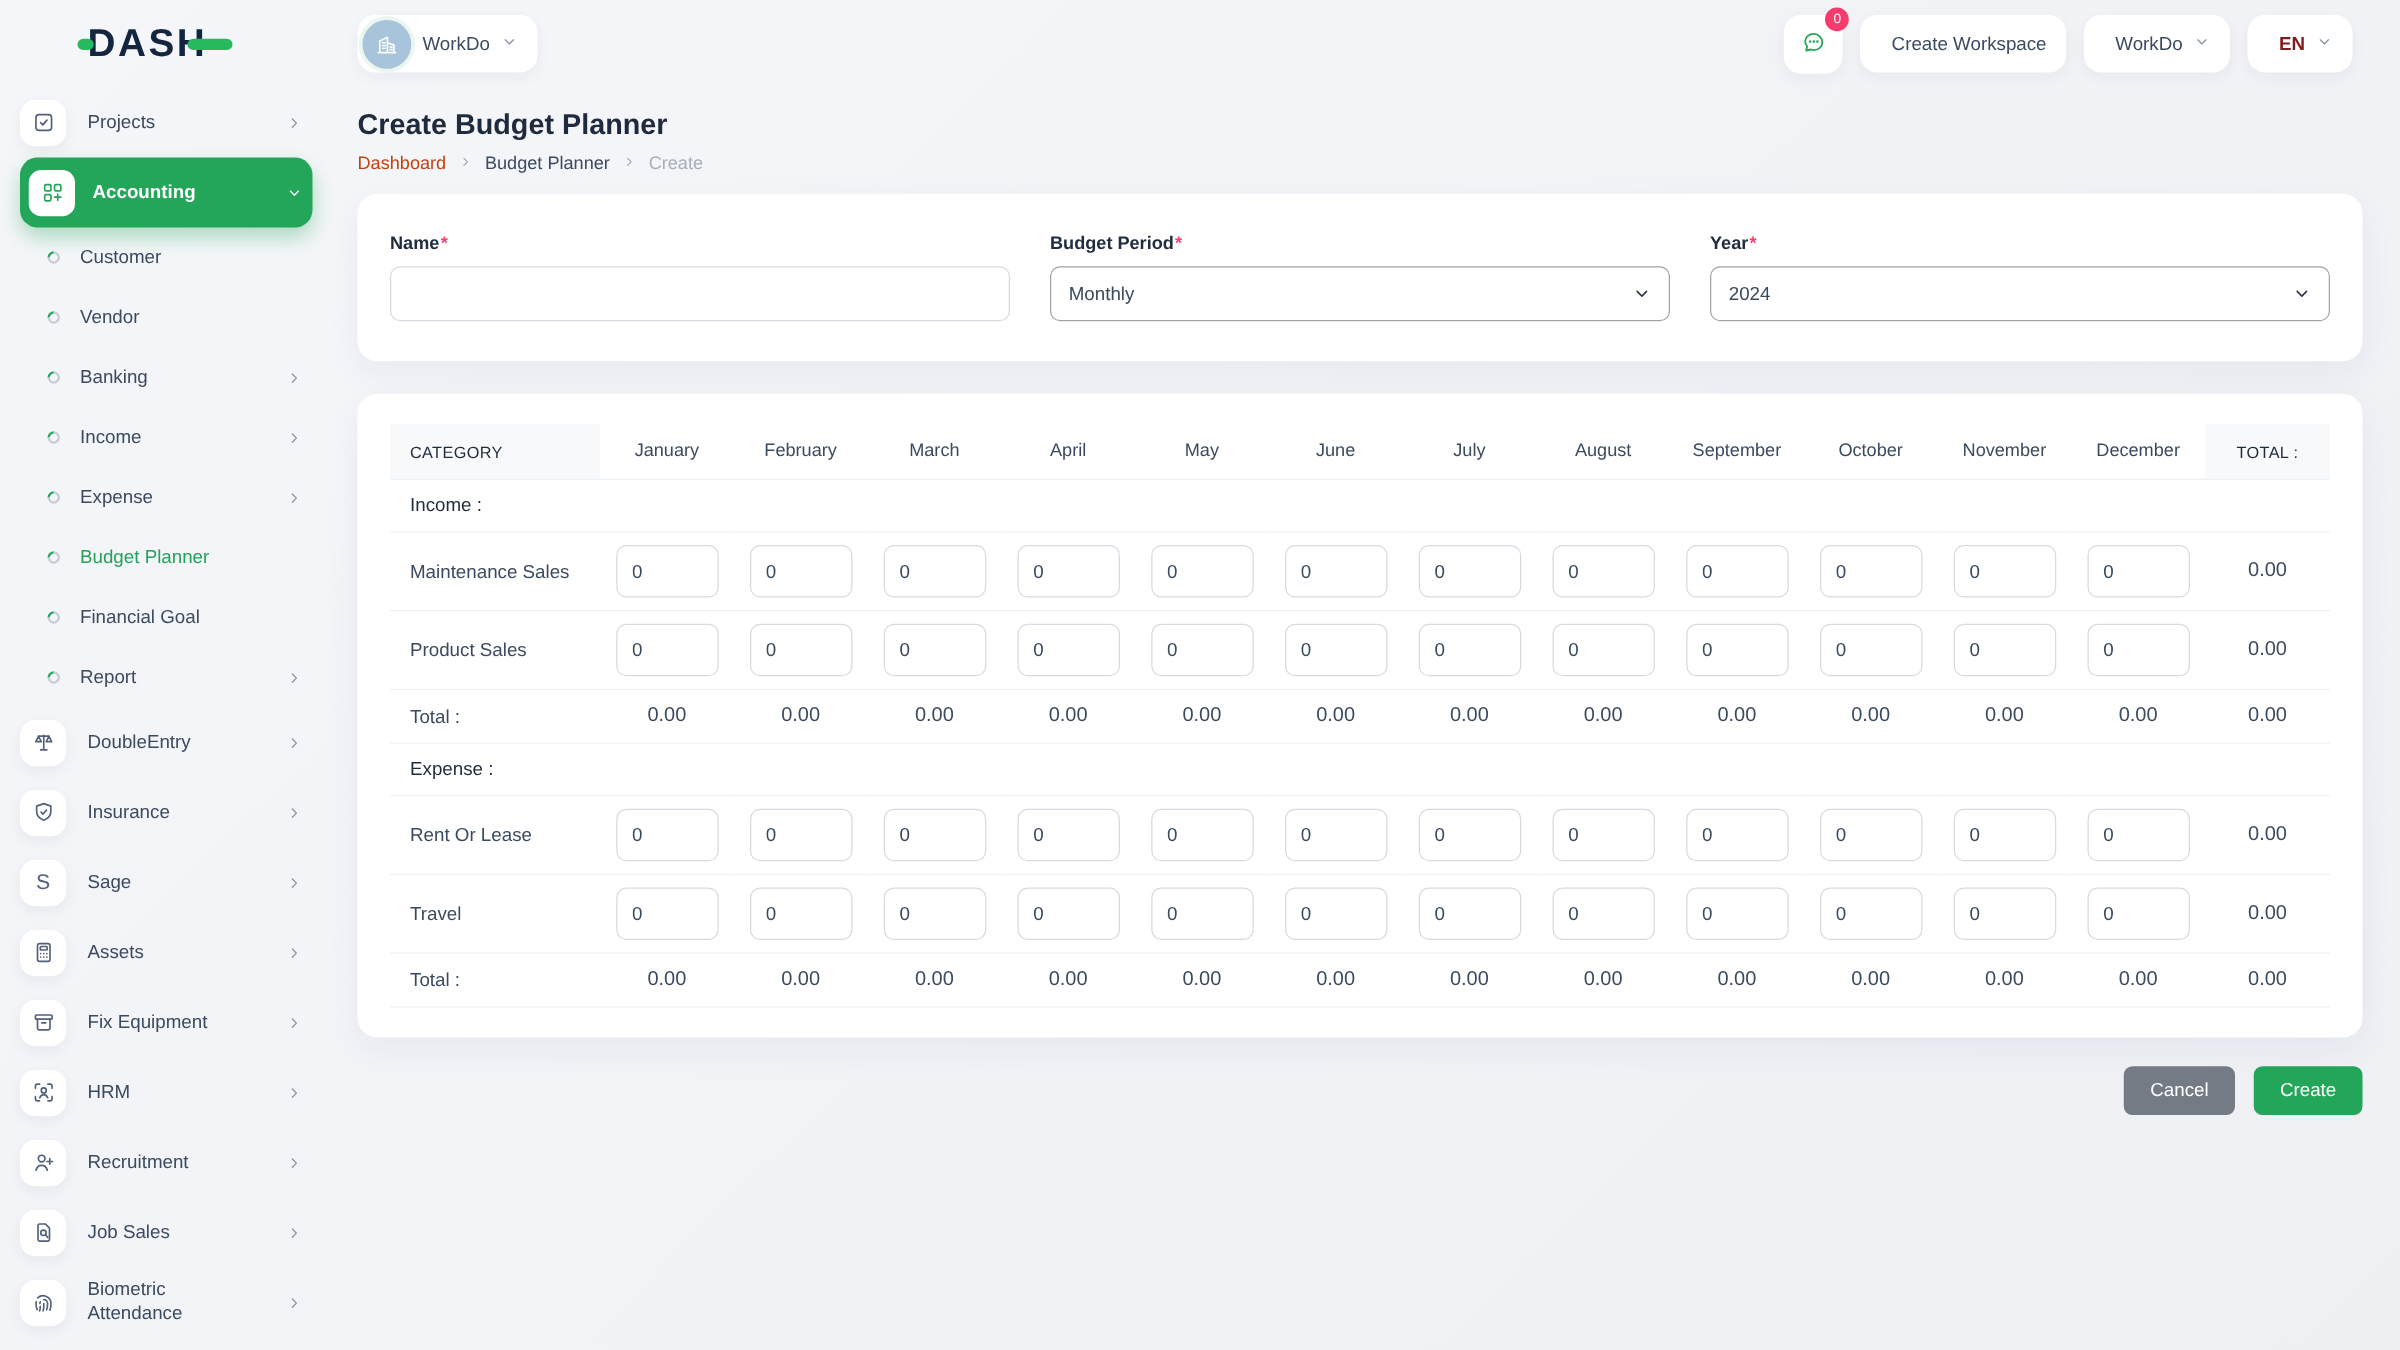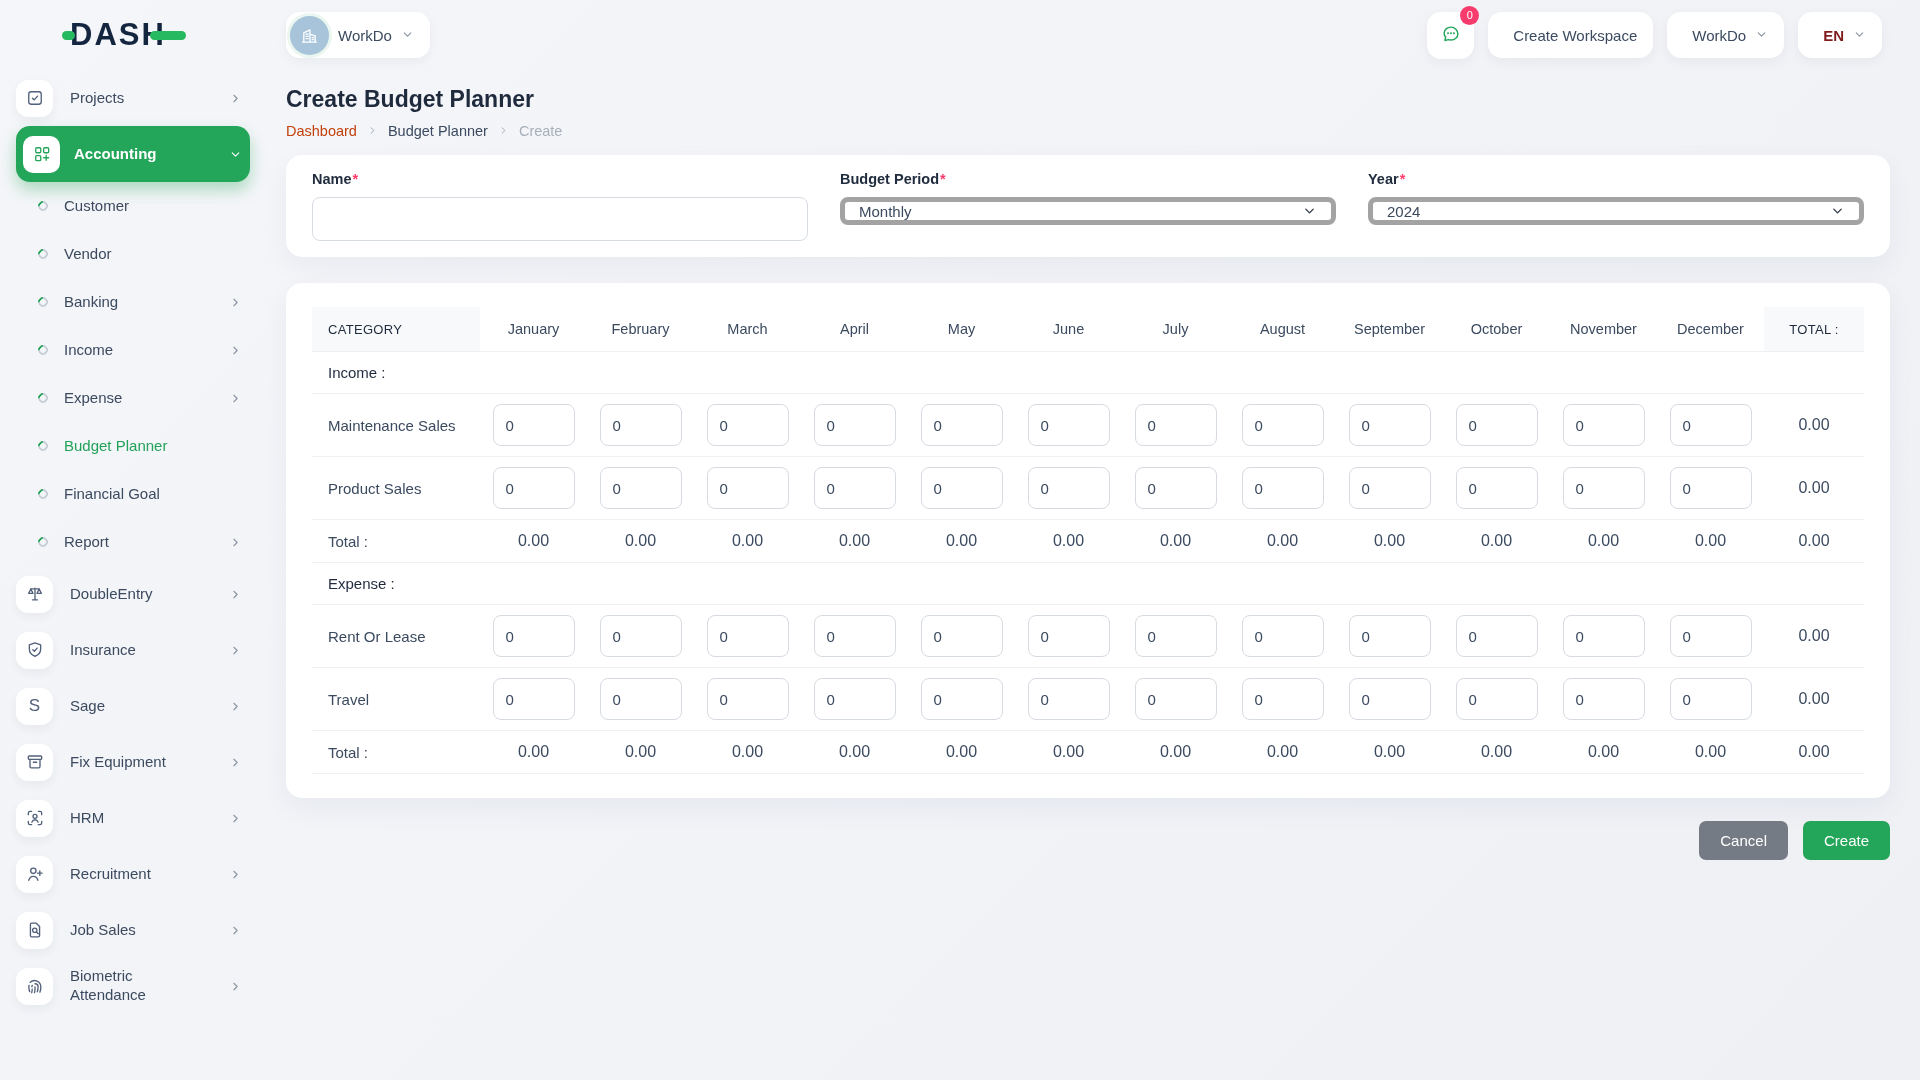--- a/index.html
+++ b/index.html
@@ -53,26 +53,26 @@
   .chev svg { width:13px; height:13px; stroke:#8a94a1; fill:none; stroke-width:2; stroke-linecap:round; stroke-linejoin:round; }
   .lang-code { color:#7f1d1d; font-weight:700; }
   
   .page-title { font-size:23px; font-weight:700; color:#1f2b3d; margin-top:16px; }
   .breadcrumb { display:flex; align-items:center; gap:10px; margin-top:10px; font-size:14.5px; }
   .bc-link { color:#c2410c; cursor:pointer; text-decoration:none; }
   .bc-mid { color:#3b4a5f; cursor:pointer; text-decoration:none; }
   .bc-current { color:#a7afb9; }
   .bc-sep svg { width:11px; height:11px; stroke:#9aa3ad; fill:none; stroke-width:2; stroke-linecap:round; stroke-linejoin:round; }
   .card { background:#fff; border-radius:16px; box-shadow:0 10px 28px rgba(27,46,94,.05); }
-  .form-card { margin-top:16px; padding:16px 26px; display:flex; gap:32px; }
+  .form-card { margin-top:16px; padding:32px 26px; display:flex; gap:32px; }
   .field { flex:1; }
   .field-label { font-size:14.5px; font-weight:600; color:#212d3f; margin-bottom:10px; }
   .req { color:#fb3d6c; margin-left:1px; }
   .text-input { width:100%; height:44px; border:1px solid #d6dbe1; border-radius:8px; padding:0 14px; font-size:15px; color:#3b4a5f; outline:none; font-family:"Liberation Sans",sans-serif; }
-  .select { position:relative; height:28px; border:5px solid #a3a3a3; border-radius:8px; display:flex; align-items:center;
+  .select { position:relative; height:44px; border:1px solid #a3a3a3; border-radius:8px; display:flex; align-items:center;
             padding:0 40px 0 14px; font-size:15px; color:#3b4a5f; cursor:pointer; }
   .select .chev { position:absolute; right:14px; top:50%; transform:translateY(-50%); display:flex; }
   .select .chev svg { width:15px; height:15px; stroke:#2a3342; }
   
   .table-card { margin-top:26px; padding:24px 26px; }
   table.budget { width:100%; border-collapse:collapse; table-layout:fixed; }
   table.budget th, table.budget td { font-weight:400; }
   th.cat, th.total { background:#f8f9fb; font-size:13px; font-weight:700; color:#1f2b3d; letter-spacing:.3px; text-align:left; padding:14px 16px; }
   th.total { text-align:center; }
   th.month { font-size:14.5px; color:#3b4a5f; text-align:center; padding:14px 4px; }
@@ -209,20 +209,35 @@
           <svg viewBox="0 0 24 24">
             <path d="M9 6l6 6-6 6"></path>
           </svg>
         </span>
       </a>
       <a class="nav-item top">
         <span class="icon-box">
           <span class="letter">S</span>
         </span>
         <span class="nav-label">Sage</span>
+        <span class="nav-chevron">
+          <svg viewBox="0 0 24 24">
+            <path d="M9 6l6 6-6 6"></path>
+          </svg>
+        </span>
+      </a>
+      <a class="nav-item top">
+        <span class="icon-box">
+          <svg viewBox="0 0 24 24">
+            <rect x="6" y="3.5" width="12" height="17" rx="2"></rect>
+            <rect x="8.7" y="6.2" width="6.6" height="3.4" rx="0.8"></rect>
+            <path d="M9 13h.01M12 13h.01M15 13h.01M9 16.5h.01M12 16.5h.01M15 16.5h.01"></path>
+          </svg>
+        </span>
+        <span class="nav-label">Assets</span>
         <span class="nav-chevron">
           <svg viewBox="0 0 24 24">
             <path d="M9 6l6 6-6 6"></path>
           </svg>
         </span>
       </a>
       <a class="nav-item top">
         <span class="icon-box">
           <svg viewBox="0 0 24 24">
             <rect x="4" y="4.8" width="16" height="4" rx="1"></rect>

